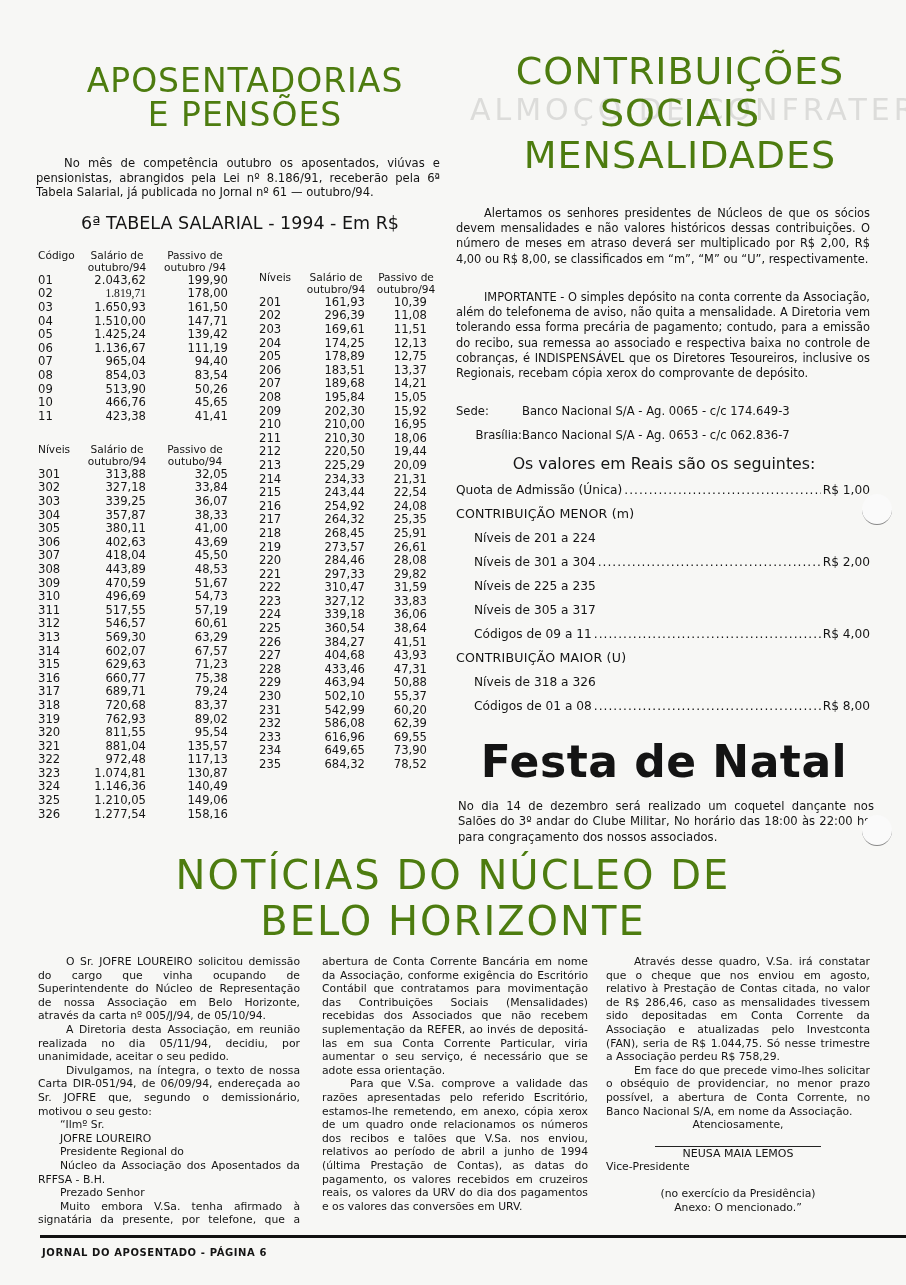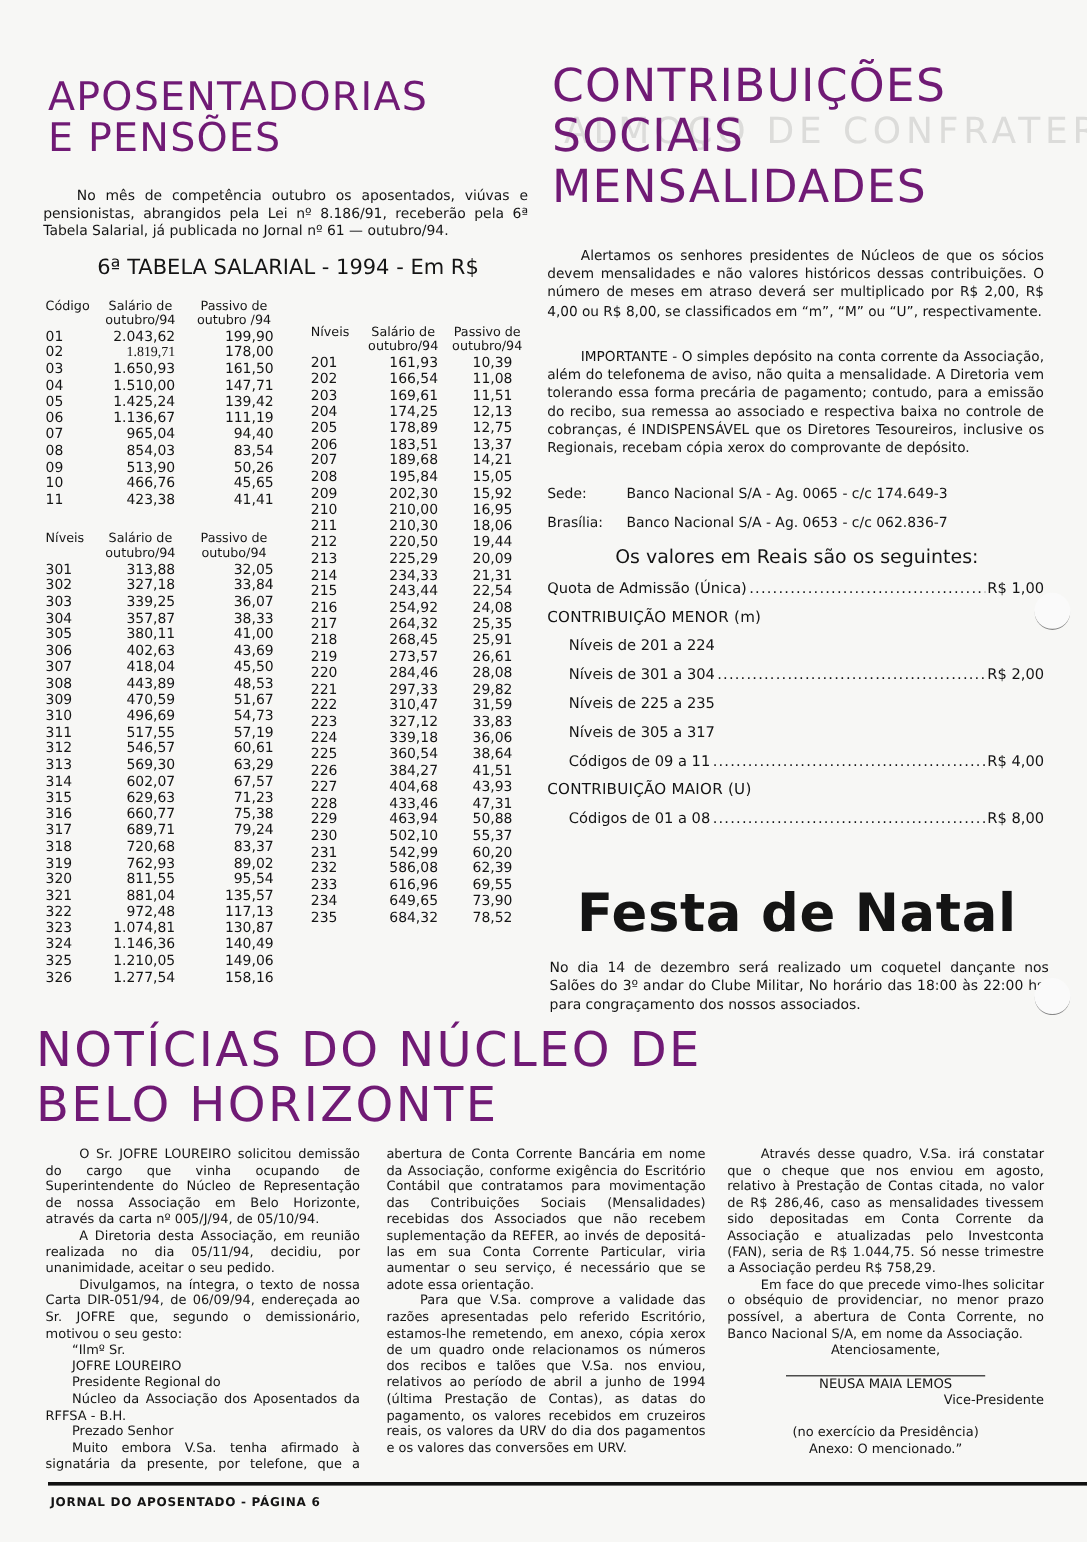--- a/index.html
+++ b/index.html
@@ -7,23 +7,24 @@
     width: 906px; height: 1285px; overflow: hidden;
     background: #f7f7f5;
     font-family: "DejaVu Sans", sans-serif;
     color: #141414;
     position: relative;
   }
   .abs { position: absolute; }
   .h1 {
     font-family: "DejaVu Sans", sans-serif;
     font-weight: normal;
+    text-align: center;
     letter-spacing: 1px;
     line-height: 1.02;
-    color: #701a75;
+    color: #4d7c0f;
     margin: 0;
   }
   .p {
     font-size: 11.2px;
     line-height: 14.6px;
     text-align: justify;
     margin: 0;
   }
   .indent { text-indent: 28px; }
   .tbl { border-collapse: collapse; font-size: 11.6px; line-height: 13.6px; }
@@ -291,21 +292,21 @@
       </tr>
     </thead>
     <tbody id="tb-n200">
         <tr>
           <td class="c0">201</td>
           <td class="num" style="padding-right: 6px;">161,93</td>
           <td class="num" style="padding-right: 14px;">10,39</td>
         </tr>
         <tr>
           <td class="c0">202</td>
-          <td class="num" style="padding-right: 6px;">166,54</td>
+          <td class="num" style="padding-right: 6px;">296,39</td>
           <td class="num" style="padding-right: 14px;">11,08</td>
         </tr>
         <tr>
           <td class="c0">203</td>
           <td class="num" style="padding-right: 6px;">169,61</td>
           <td class="num" style="padding-right: 14px;">11,51</td>
         </tr>
         <tr>
           <td class="c0">204</td>
           <td class="num" style="padding-right: 6px;">174,25</td>
@@ -479,21 +480,21 @@
 
   <p class="p abs indent" style="left:456px; top:206px; width:414px; font-size:11.4px; line-height:15.2px;">Alertamos os senhores presidentes de Núcleos de que os sócios devem mensalidades e não valores históricos dessas contribuições. O número de meses em atraso deverá ser multiplicado por R$ 2,00, R$ 4,00 ou R$ 8,00, se classificados em “m”, “M” ou “U”, respectivamente.</p>
 
   <p class="p abs indent" style="left:456px; top:290px; width:414px; font-size:11.4px; line-height:15.2px;">IMPORTANTE - O simples depósito na conta corrente da Associação, além do telefonema de aviso, não quita a mensalidade. A Diretoria vem tolerando essa forma precária de pagamento; contudo, para a emissão do recibo, sua remessa ao associado e respectiva baixa no controle de cobranças, é INDISPENSÁVEL que os Diretores Tesoureiros, inclusive os Regionais, recebam cópia xerox do comprovante de depósito.</p>
 
   <div class="abs" style="left:456px; top:404px; width:420px; font-size:11.6px;">
     <div style="display:flex; height:24px;">
       <span style="width:66px;">Sede:</span>
       <span>Banco Nacional S/A - Ag. 0065 - c/c 174.649-3</span>
     </div>
-    <div style="display:flex; height:24px;">
+    <div style="display:flex; height:24px;text-align:right;">
       <span style="width:66px;">Brasília:</span>
       <span>Banco Nacional S/A - Ag. 0653 - c/c 062.836-7</span>
     </div>
   </div>
 
   <div class="abs" style="left:456px; top:454px; width:416px; text-align:center; font-size:15.8px;">Os valores em Reais são os seguintes:</div>
 
   <div class="abs" style="left:456px; top:478px; width:414px;">
     <div class="dotrow">
       <span class="lbl">Quota de Admissão (Única)</span>
@@ -517,20 +518,23 @@
     <div class="dotrow sub">
       <span class="lbl">Níveis de 305 a 317</span>
     </div>
     <div class="dotrow sub">
       <span class="lbl">Códigos de 09 a 11</span>
       <span class="dots">........................................................................................</span>
       <span class="amt">R$ 4,00</span>
     </div>
 
     <div class="cat">CONTRIBUIÇÃO MAIOR (U)</div>
+    <div class="dotrow sub">
+      <span class="lbl">Níveis de 318 a 326</span>
+    </div>
     <div class="dotrow sub">
       <span class="lbl">Códigos de 01 a 08</span>
       <span class="dots">........................................................................................</span>
       <span class="amt">R$ 8,00</span>
     </div>
   </div>
 </section>
 
 <section>
   <h1 class="abs" style="left:456px; top:734px; width:416px; margin:0; text-align:center; font-family:'DejaVu Sans', sans-serif; font-weight:bold; font-size:44px; line-height:56px; letter-spacing:0.5px;">Festa de Natal</h1>
@@ -562,20 +566,20 @@
     <p class="p" style="font-size:10.8px; line-height:13.6px;">abertura de Conta Corrente Bancária em nome da Associação, conforme exigência do Escritório Contábil que contratamos para movimentação das Contribuições Sociais (Mensalidades) recebidas dos Associados que não recebem suplementação da REFER, ao invés de depositá-las em sua Conta Corrente Particular, viria aumentar o seu serviço, é necessário que se adote essa orientação.</p>
     <p class="p indent" style="font-size:10.8px; line-height:13.6px;">Para que V.Sa. comprove a validade das razões apresentadas pelo referido Escritório, estamos-lhe remetendo, em anexo, cópia xerox de um quadro onde relacionamos os números dos recibos e talões que V.Sa. nos enviou, relativos ao período de abril a junho de 1994 (última Prestação de Contas), as datas do pagamento, os valores recebidos em cruzeiros reais, os valores da URV do dia dos pagamentos e os valores das conversões em URV.</p>
   </div>
 
   <div class="abs" style="left:606px; top:955px; width:264px;">
     <p class="p indent" style="font-size:10.8px; line-height:13.6px;">Através desse quadro, V.Sa. irá constatar que o cheque que nos enviou em agosto, relativo à Prestação de Contas citada, no valor de R$ 286,46, caso as mensalidades tivessem sido depositadas em Conta Corrente da Associação e atualizadas pelo Investconta (FAN), seria de R$ 1.044,75. Só nesse trimestre a Associação perdeu R$ 758,29.</p>
     <p class="p indent" style="font-size:10.8px; line-height:13.6px;">Em face do que precede vimo-lhes solicitar o obséquio de providenciar, no menor prazo possível, a abertura de Conta Corrente, no Banco Nacional S/A, em nome da Associação.</p>
     <div style="text-align:center; font-size:10.8px; line-height:13.6px;">Atenciosamente,</div>
     <div style="width:166px; margin:14px auto 0; border-top:1px solid #222;"></div>
     <div style="text-align:center; font-size:11px; line-height:13.6px;">NEUSA MAIA LEMOS</div>
-    <div style="text-align:right; font-size:10.8px; line-height:13.6px;">Vice-Presidente</div>
+    <div style="text-align:left; font-size:10.8px; line-height:13.6px;">Vice-Presidente</div>
     <div style="text-align:center; font-size:10.8px; line-height:13.6px; margin-top:13px;">(no exercício da Presidência)</div>
     <div style="text-align:center; font-size:10.8px; line-height:13.6px;">Anexo: O mencionado.”</div>
   </div>
 </section>
 
 <div class="abs" style="left:40px; top:1235px; width:866px; border-top:3px solid #111;"></div>
 <div class="abs" style="left:42px; top:1247px; font-size:10px; font-weight:bold; letter-spacing:0.6px;">JORNAL DO APOSENTADO - PÁGINA 6</div>
 
 </body></html>

